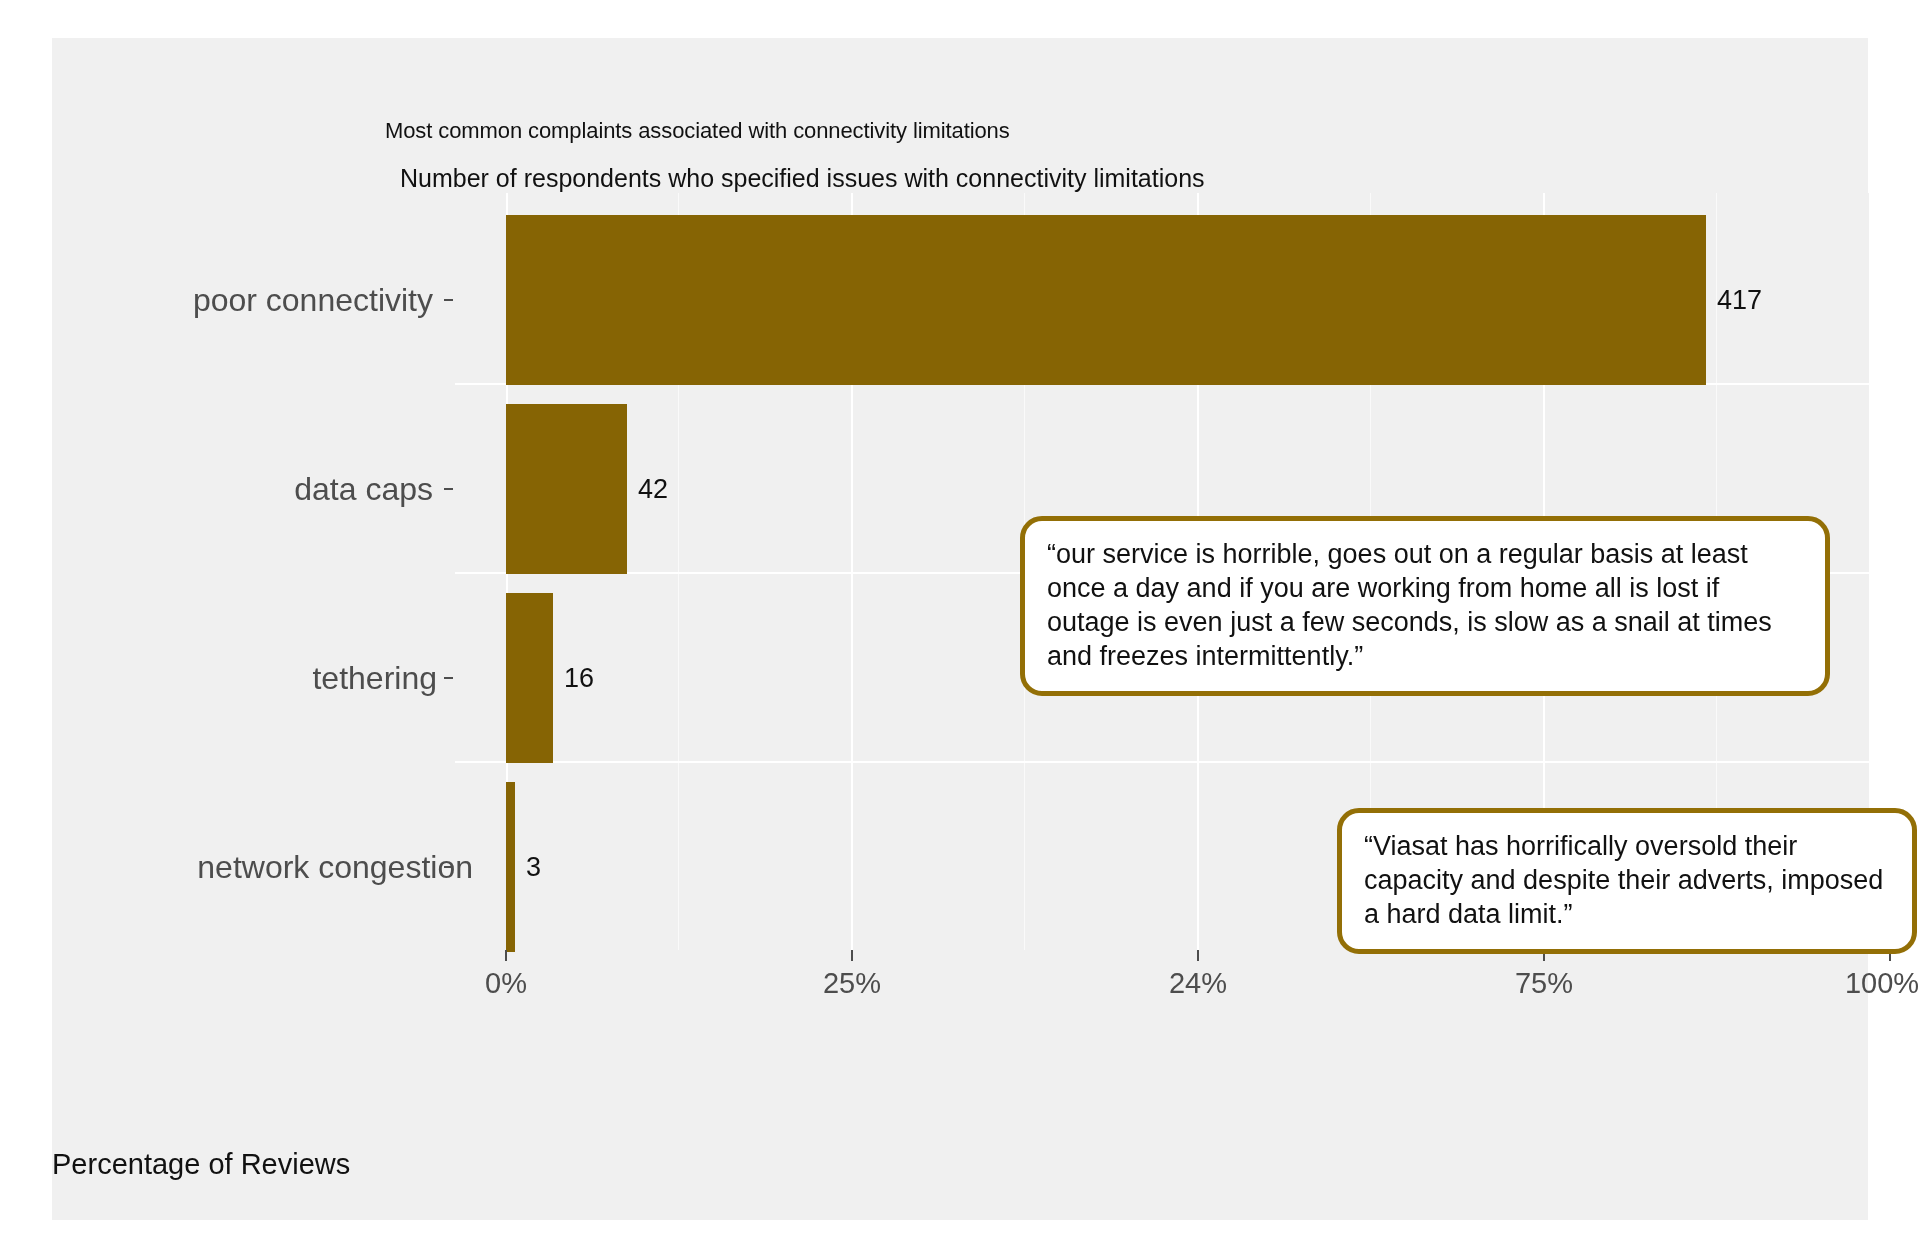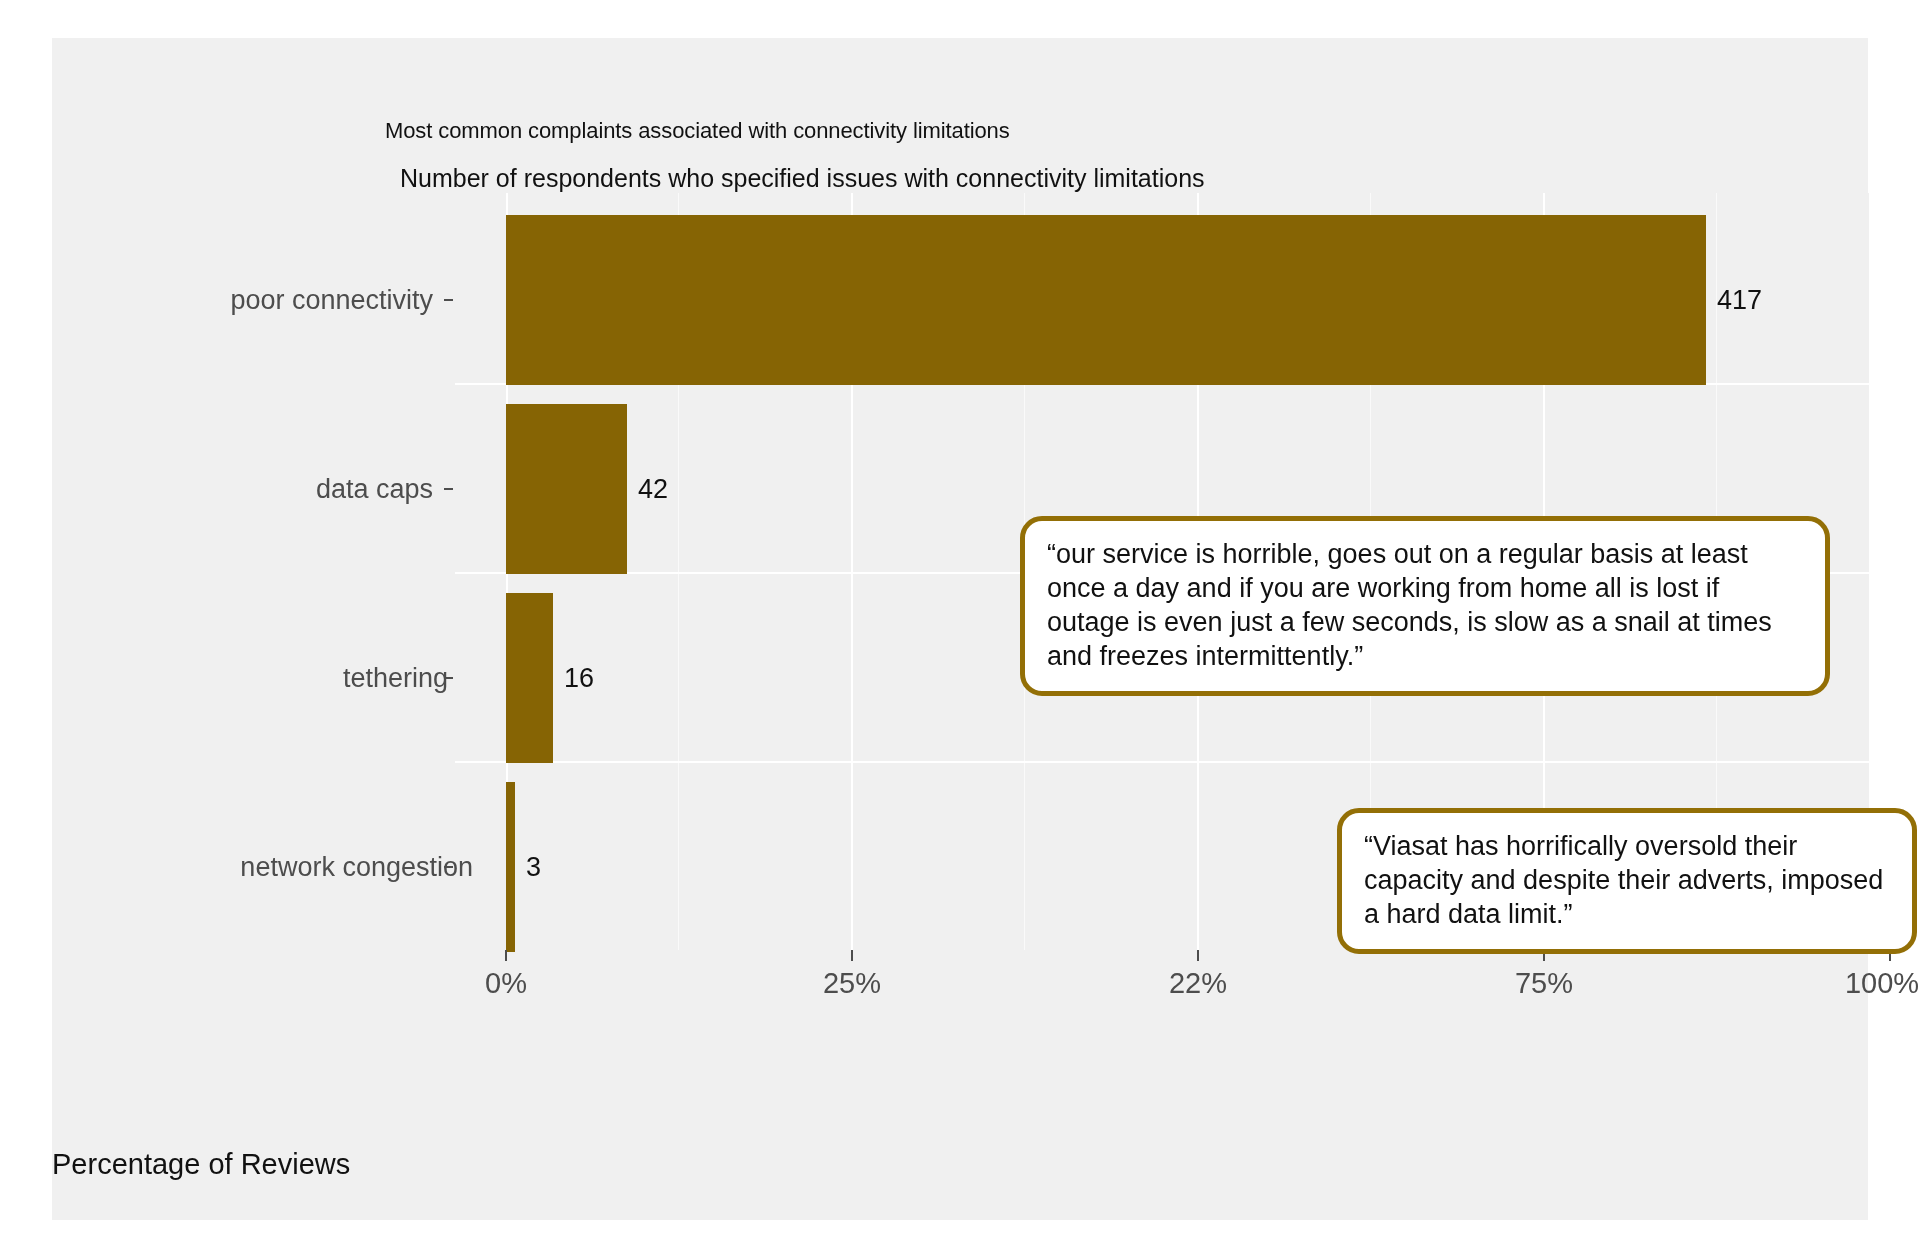--- a/index.html
+++ b/index.html
@@ -57,21 +57,21 @@
   .bar-label {
     position:absolute;
     font-size:27px; color:#111111;
     white-space:nowrap;
     line-height:1;
   }
 
   
   .ytick-label {
     position:absolute;
-    font-size:27px; color:#4d4d4d;
+    font-size:32px; color:#4d4d4d;
     text-align:right; white-space:nowrap;
     transform:translateY(-50%);
   }
   .ytick-mark {
     position:absolute;
     width:9px; height:2px; background:#4d4d4d;
     transform:translateY(-50%);
   }
 
   
@@ -143,35 +143,35 @@
     <div class="bar-label" style="left:71px; top:661px;">3</div>
 
   </div>
 
   <div class="ytick-label" style="left:0px; top:262px; width:381px;">poor connectivity</div>
   <div class="ytick-mark" style="left:392px; top:262px;"></div>
 
   <div class="ytick-label" style="left:0px; top:451px; width:381px;">data caps</div>
   <div class="ytick-mark" style="left:392px; top:451px;"></div>
 
-  <div class="ytick-label" style="left:15px; top:640px; width:381px;">tethering</div>
+  <div class="ytick-label" style="left:4px; top:640px; width:381px;">tethering</div>
   <div class="ytick-mark" style="left:392px; top:640px;"></div>
 
   <div class="ytick-label" style="left:0px; top:829px; width:381px;margin-left:40px;">network congestion</div>
   <div class="ytick-mark" style="left:392px; top:829px;"></div>
 
   <div class="xtick-mark" style="left:453px; top:912px;"></div>
   <div class="xtick-mark" style="left:799px; top:912px;"></div>
   <div class="xtick-mark" style="left:1145px; top:912px;"></div>
   <div class="xtick-mark" style="left:1491px; top:912px;"></div>
   <div class="xtick-mark" style="left:1837px; top:912px;"></div>
 
   <div class="xtick-label" style="left:454px; top:929px;">0%</div>
   <div class="xtick-label" style="left:800px; top:929px;">25%</div>
-  <div class="xtick-label" style="left:1146px; top:929px;">22%</div>
+  <div class="xtick-label" style="left:1146px; top:929px;">24%</div>
   <div class="xtick-label" style="left:1492px; top:929px;">75%</div>
   <div class="xtick-label" style="left:1830px; top:929px;">100%</div>
 
   <div id="x-axis-title">Percentage of Reviews</div>
 
   <div class="callout" id="callout-1">“our service is horrible, goes out on a regular basis at least once a day and if you are working from home all is lost if outage is even just a few seconds, is slow as a snail at times and freezes intermittently.”</div>
 
   <div class="callout" id="callout-2">“Viasat has horrifically oversold their capacity and despite their adverts, imposed a hard data limit.”</div>
 
 </div>

